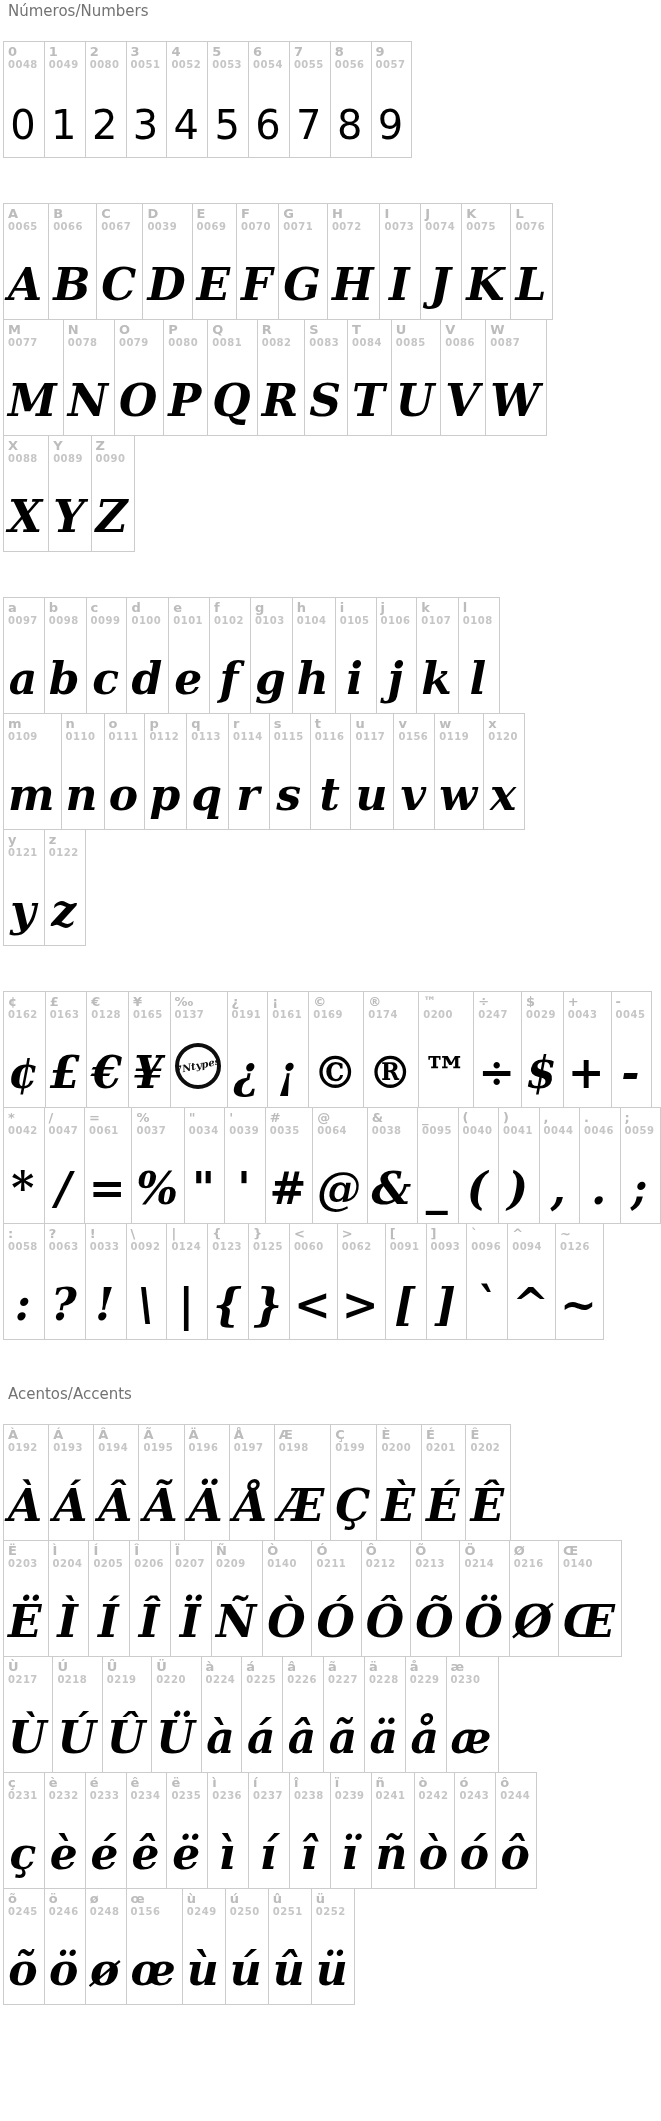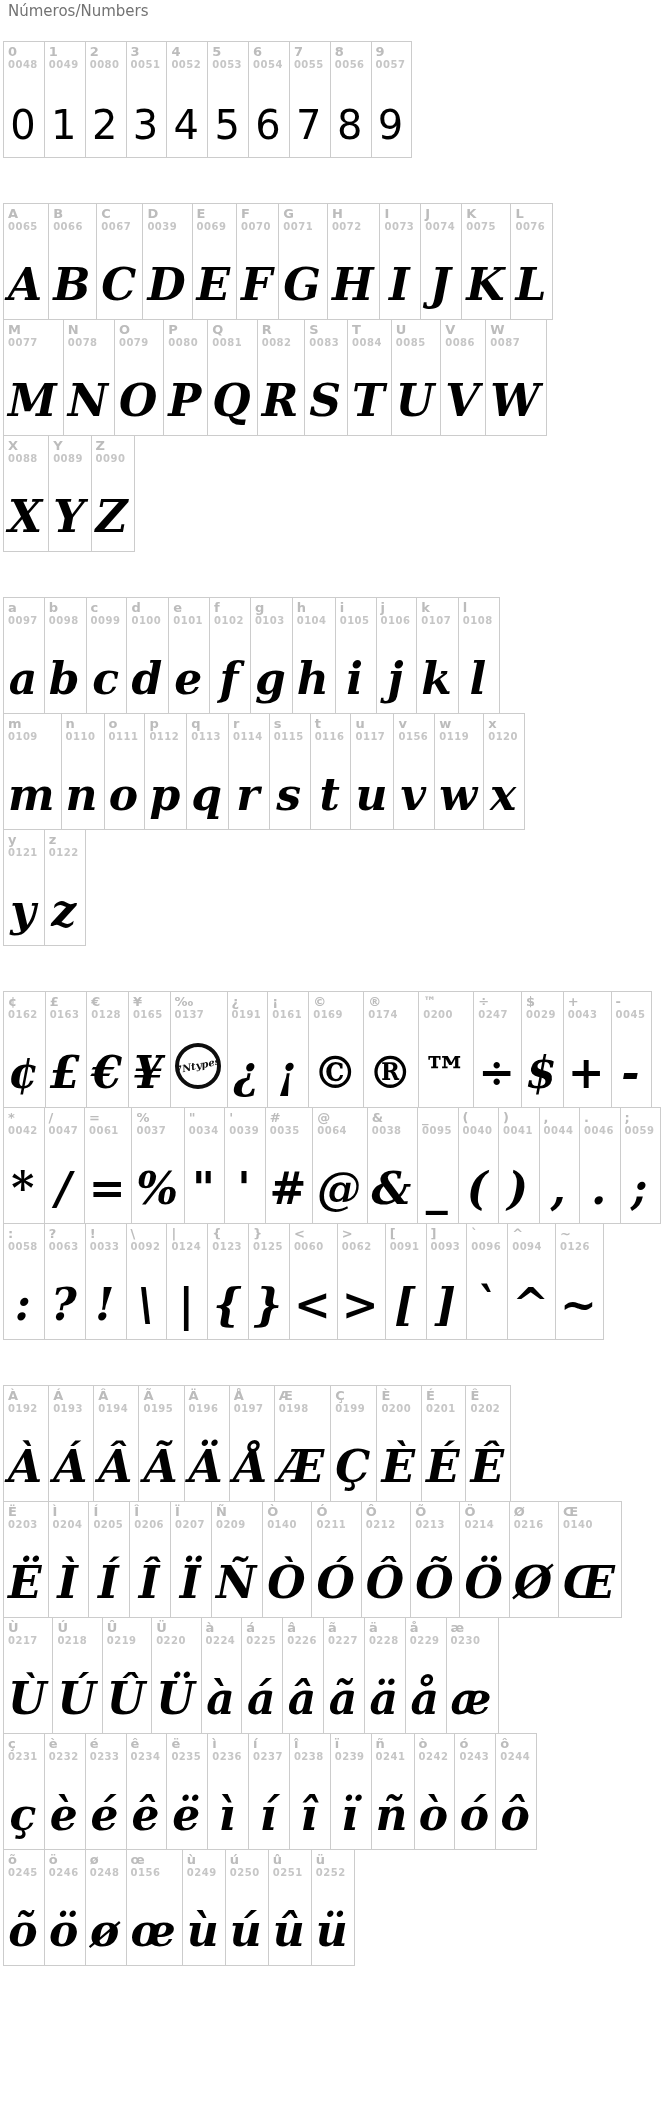--- a/index.html
+++ b/index.html
@@ -659,20 +659,21 @@
             <div class="glyph script">^</div>
           </div>
           <div class="cell">
             <div class="ref">~</div>
             <div class="code">0126</div>
             <div class="glyph script">~</div>
           </div>
         </div>
       </section>
       <section class="section">
+        <h2 class="section-title">Acentos/Accents</h2>
         <div class="row">
           <div class="cell">
             <div class="ref">À</div>
             <div class="code">0192</div>
             <div class="glyph script">À</div>
           </div>
           <div class="cell">
             <div class="ref">Á</div>
             <div class="code">0193</div>
             <div class="glyph script">Á</div>

